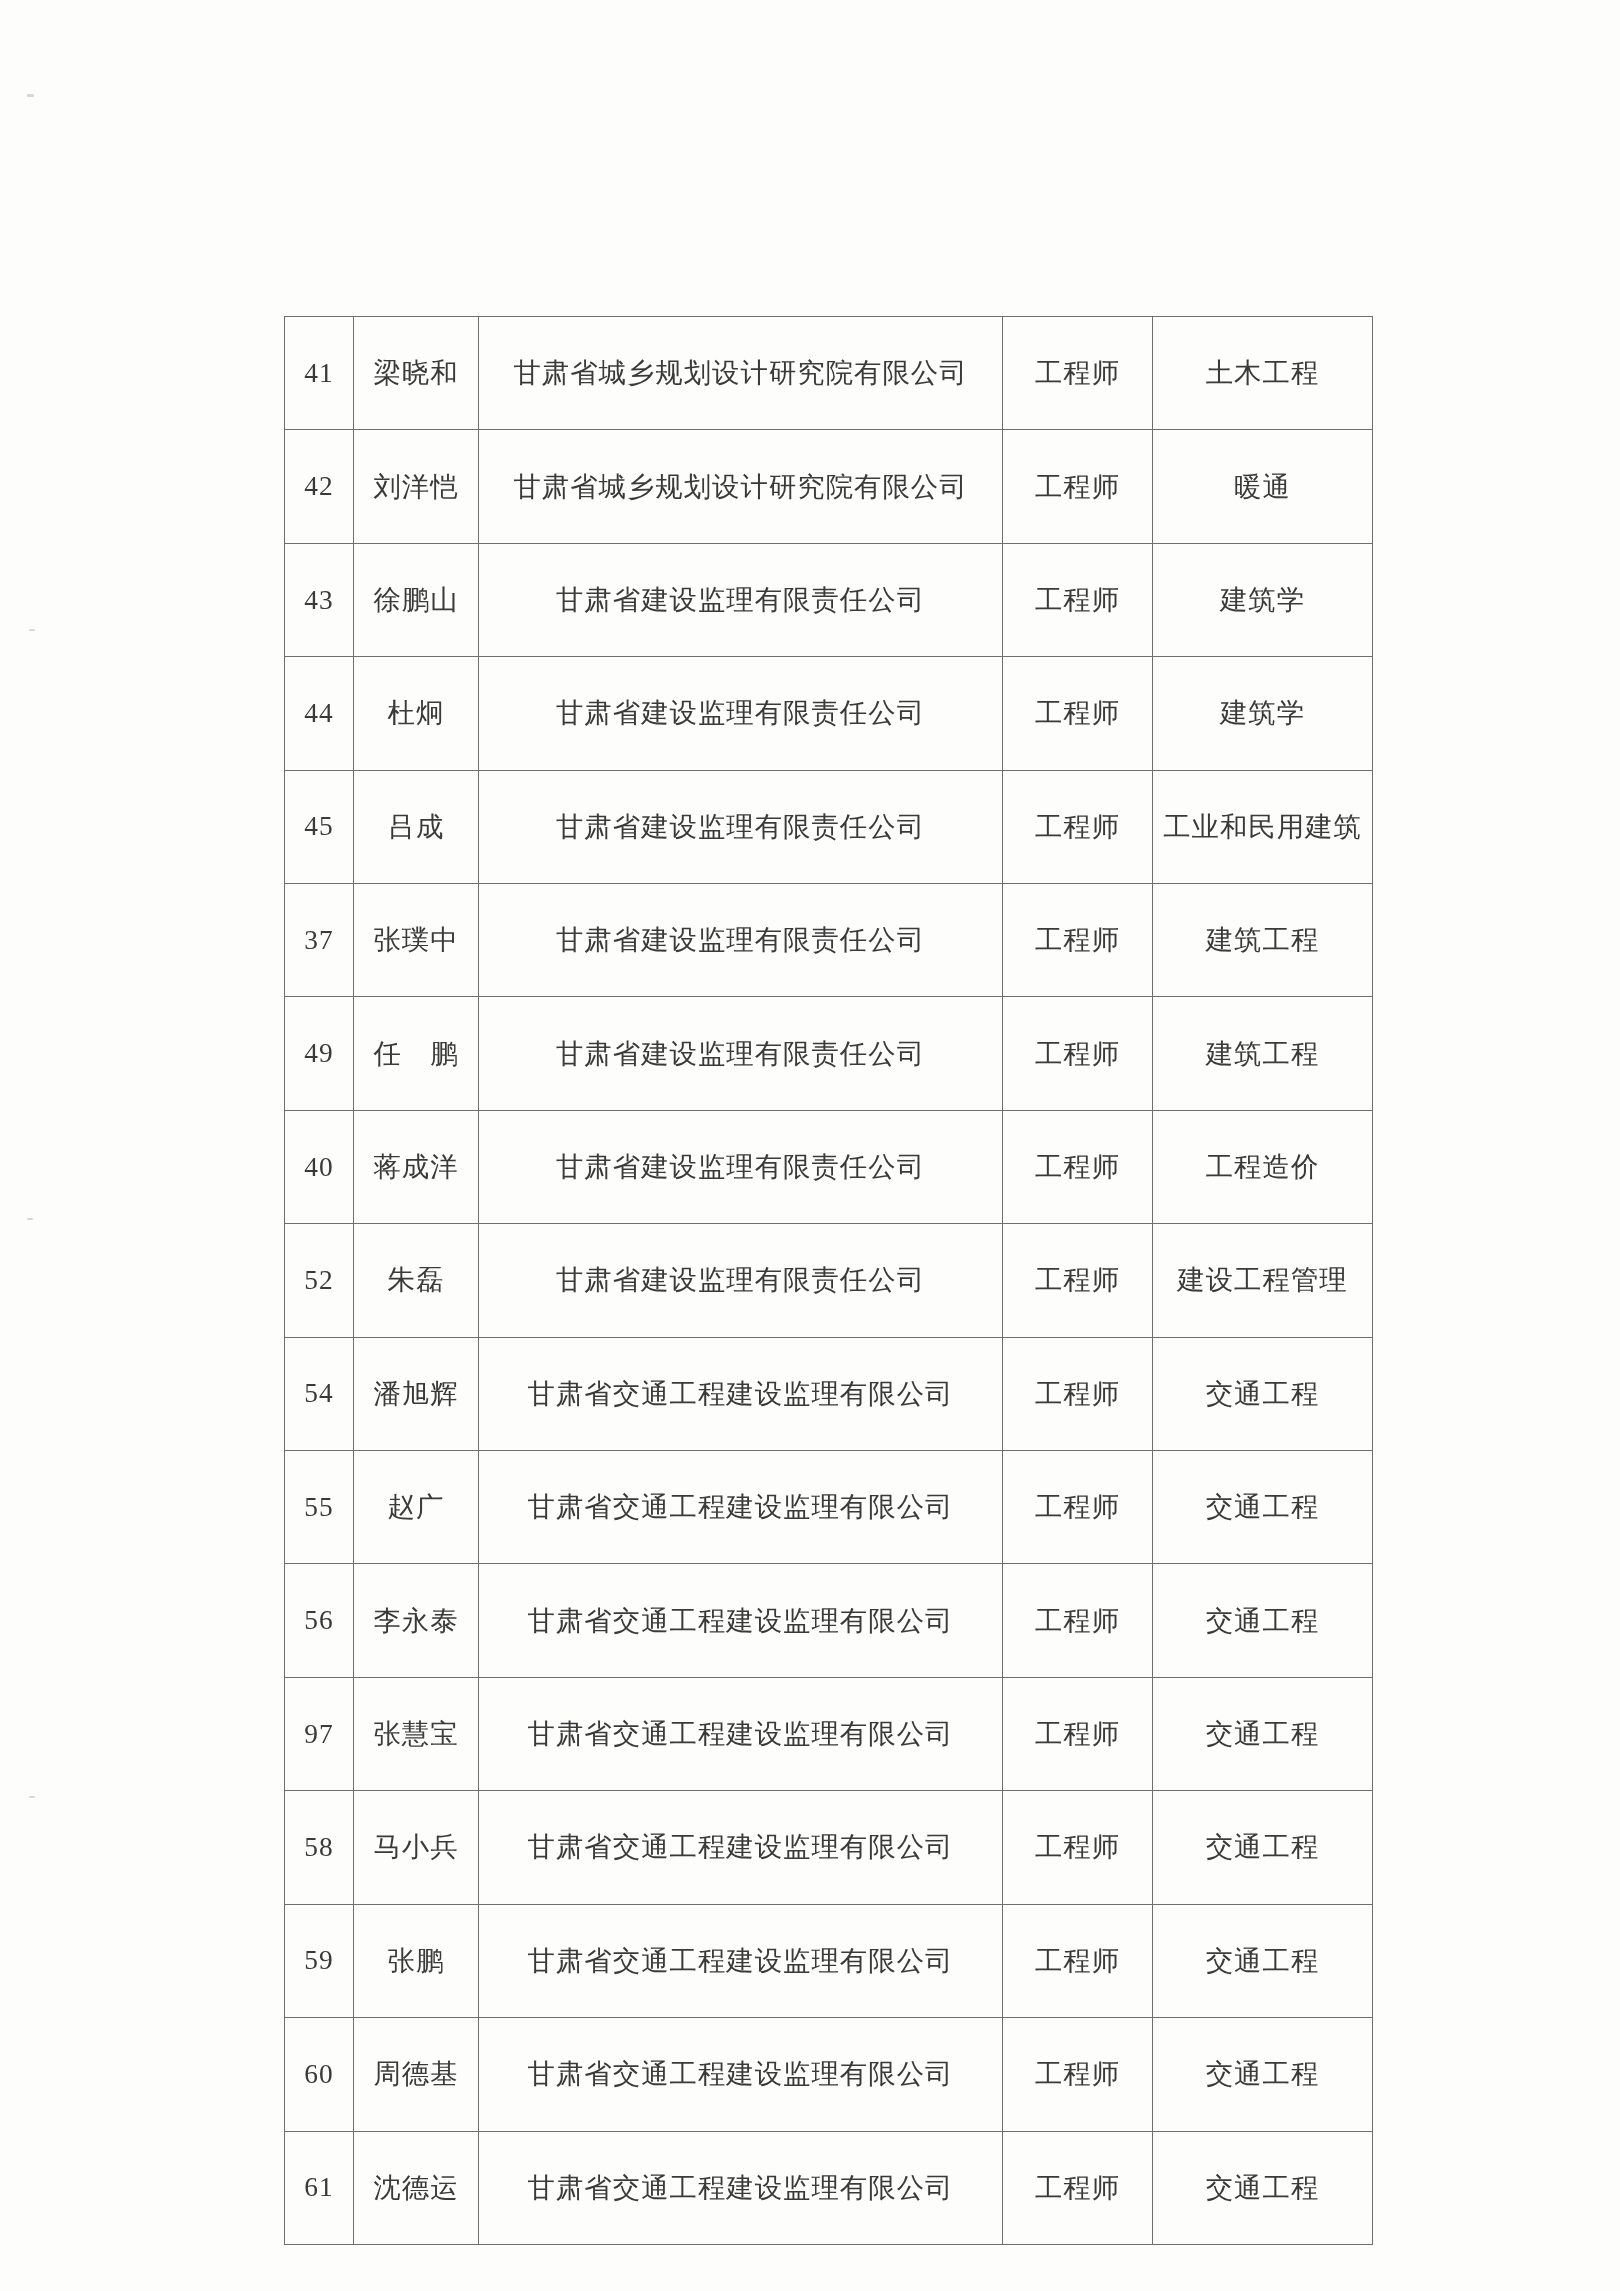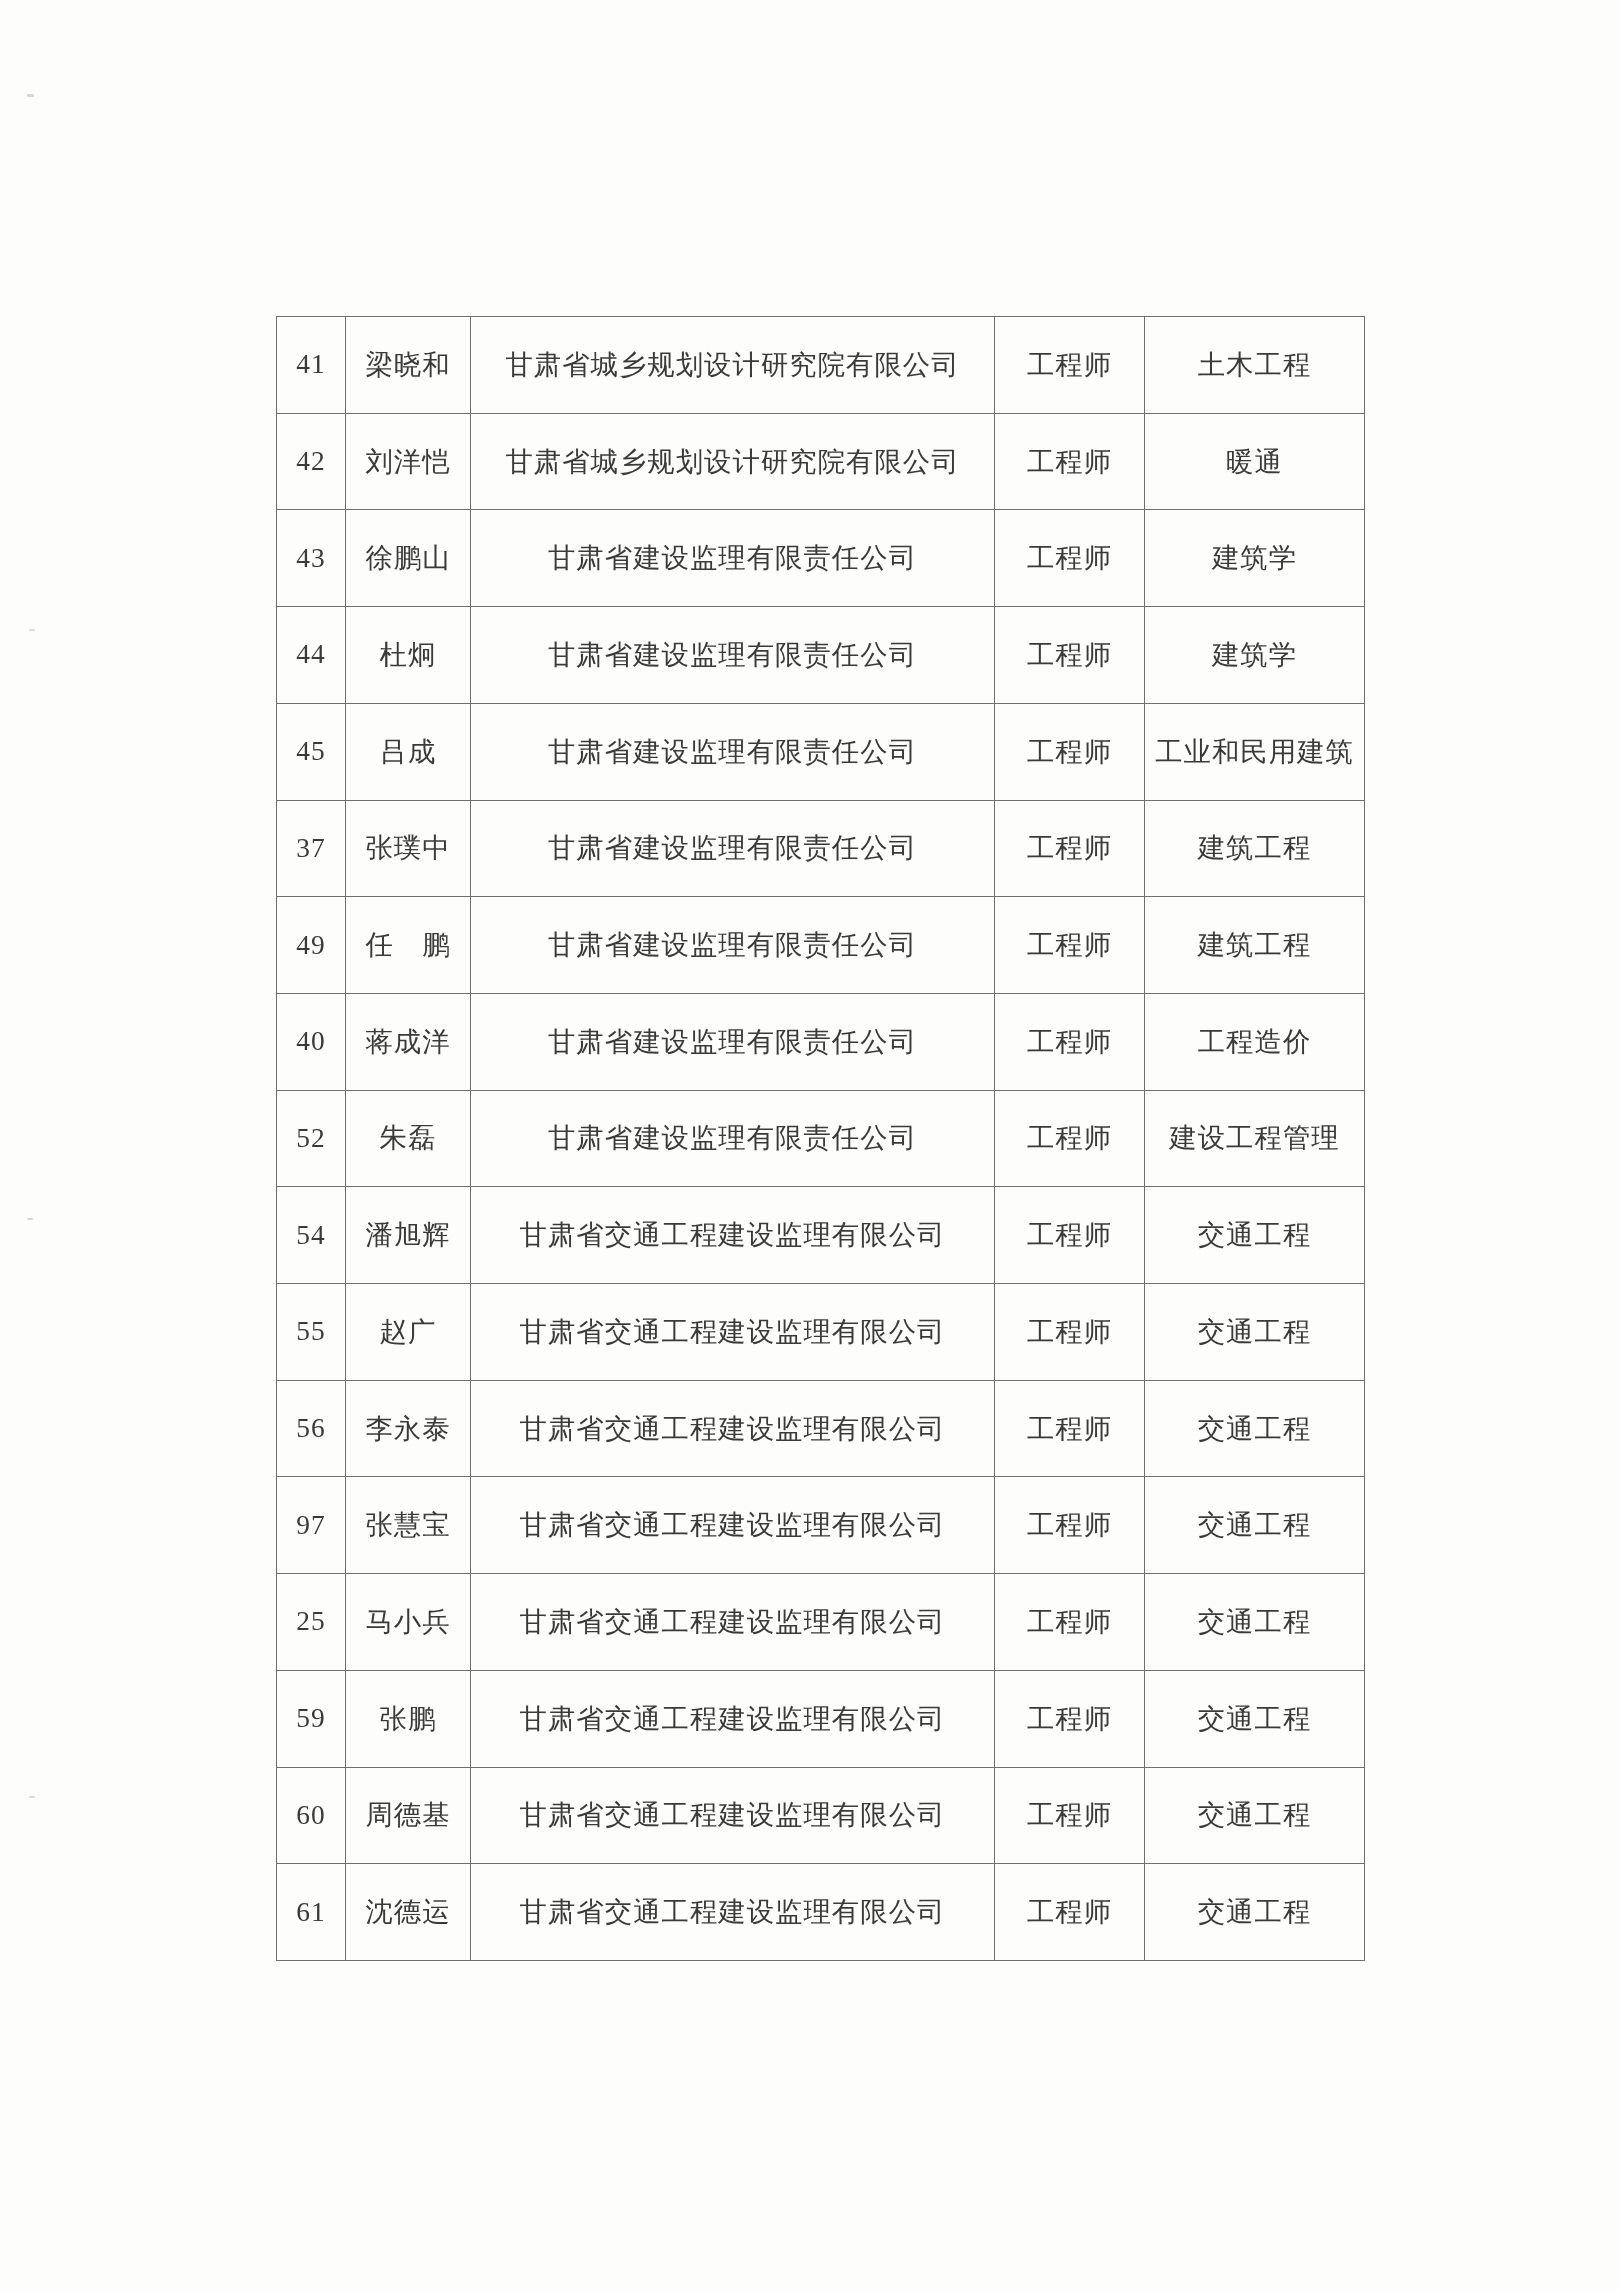--- a/index.html
+++ b/index.html
@@ -12,24 +12,24 @@
     width: 1620px;
     height: 2292px;
     margin: 0 auto;
     background: #fdfdfc;
     overflow: hidden;
     font-family: "Liberation Serif", "DejaVu Serif", serif;
     color: #333;
   }
   table.roster {
     position: absolute;
-    left: 276px;
+    left: 284px;
     top: 316px;
     width: 1088px;
-    height: 1645px;
+    height: 1929px;
     border-collapse: collapse;
     table-layout: fixed;
   }
   table.roster td {
     border: 1px solid #6f6f6f;
     text-align: center;
     vertical-align: middle;
     font-size: 27.4px;
     letter-spacing: 1px;
     color: #3a3a3a;
@@ -159,21 +159,21 @@
       <td>交通工程</td>
     </tr>
         <tr>
       <td class="no">97</td>
       <td>张慧宝</td>
       <td>甘肃省交通工程建设监理有限公司</td>
       <td>工程师</td>
       <td>交通工程</td>
     </tr>
         <tr>
-      <td class="no">25</td>
+      <td class="no">58</td>
       <td>马小兵</td>
       <td>甘肃省交通工程建设监理有限公司</td>
       <td>工程师</td>
       <td>交通工程</td>
     </tr>
         <tr>
       <td class="no">59</td>
       <td>张鹏</td>
       <td>甘肃省交通工程建设监理有限公司</td>
       <td>工程师</td>

